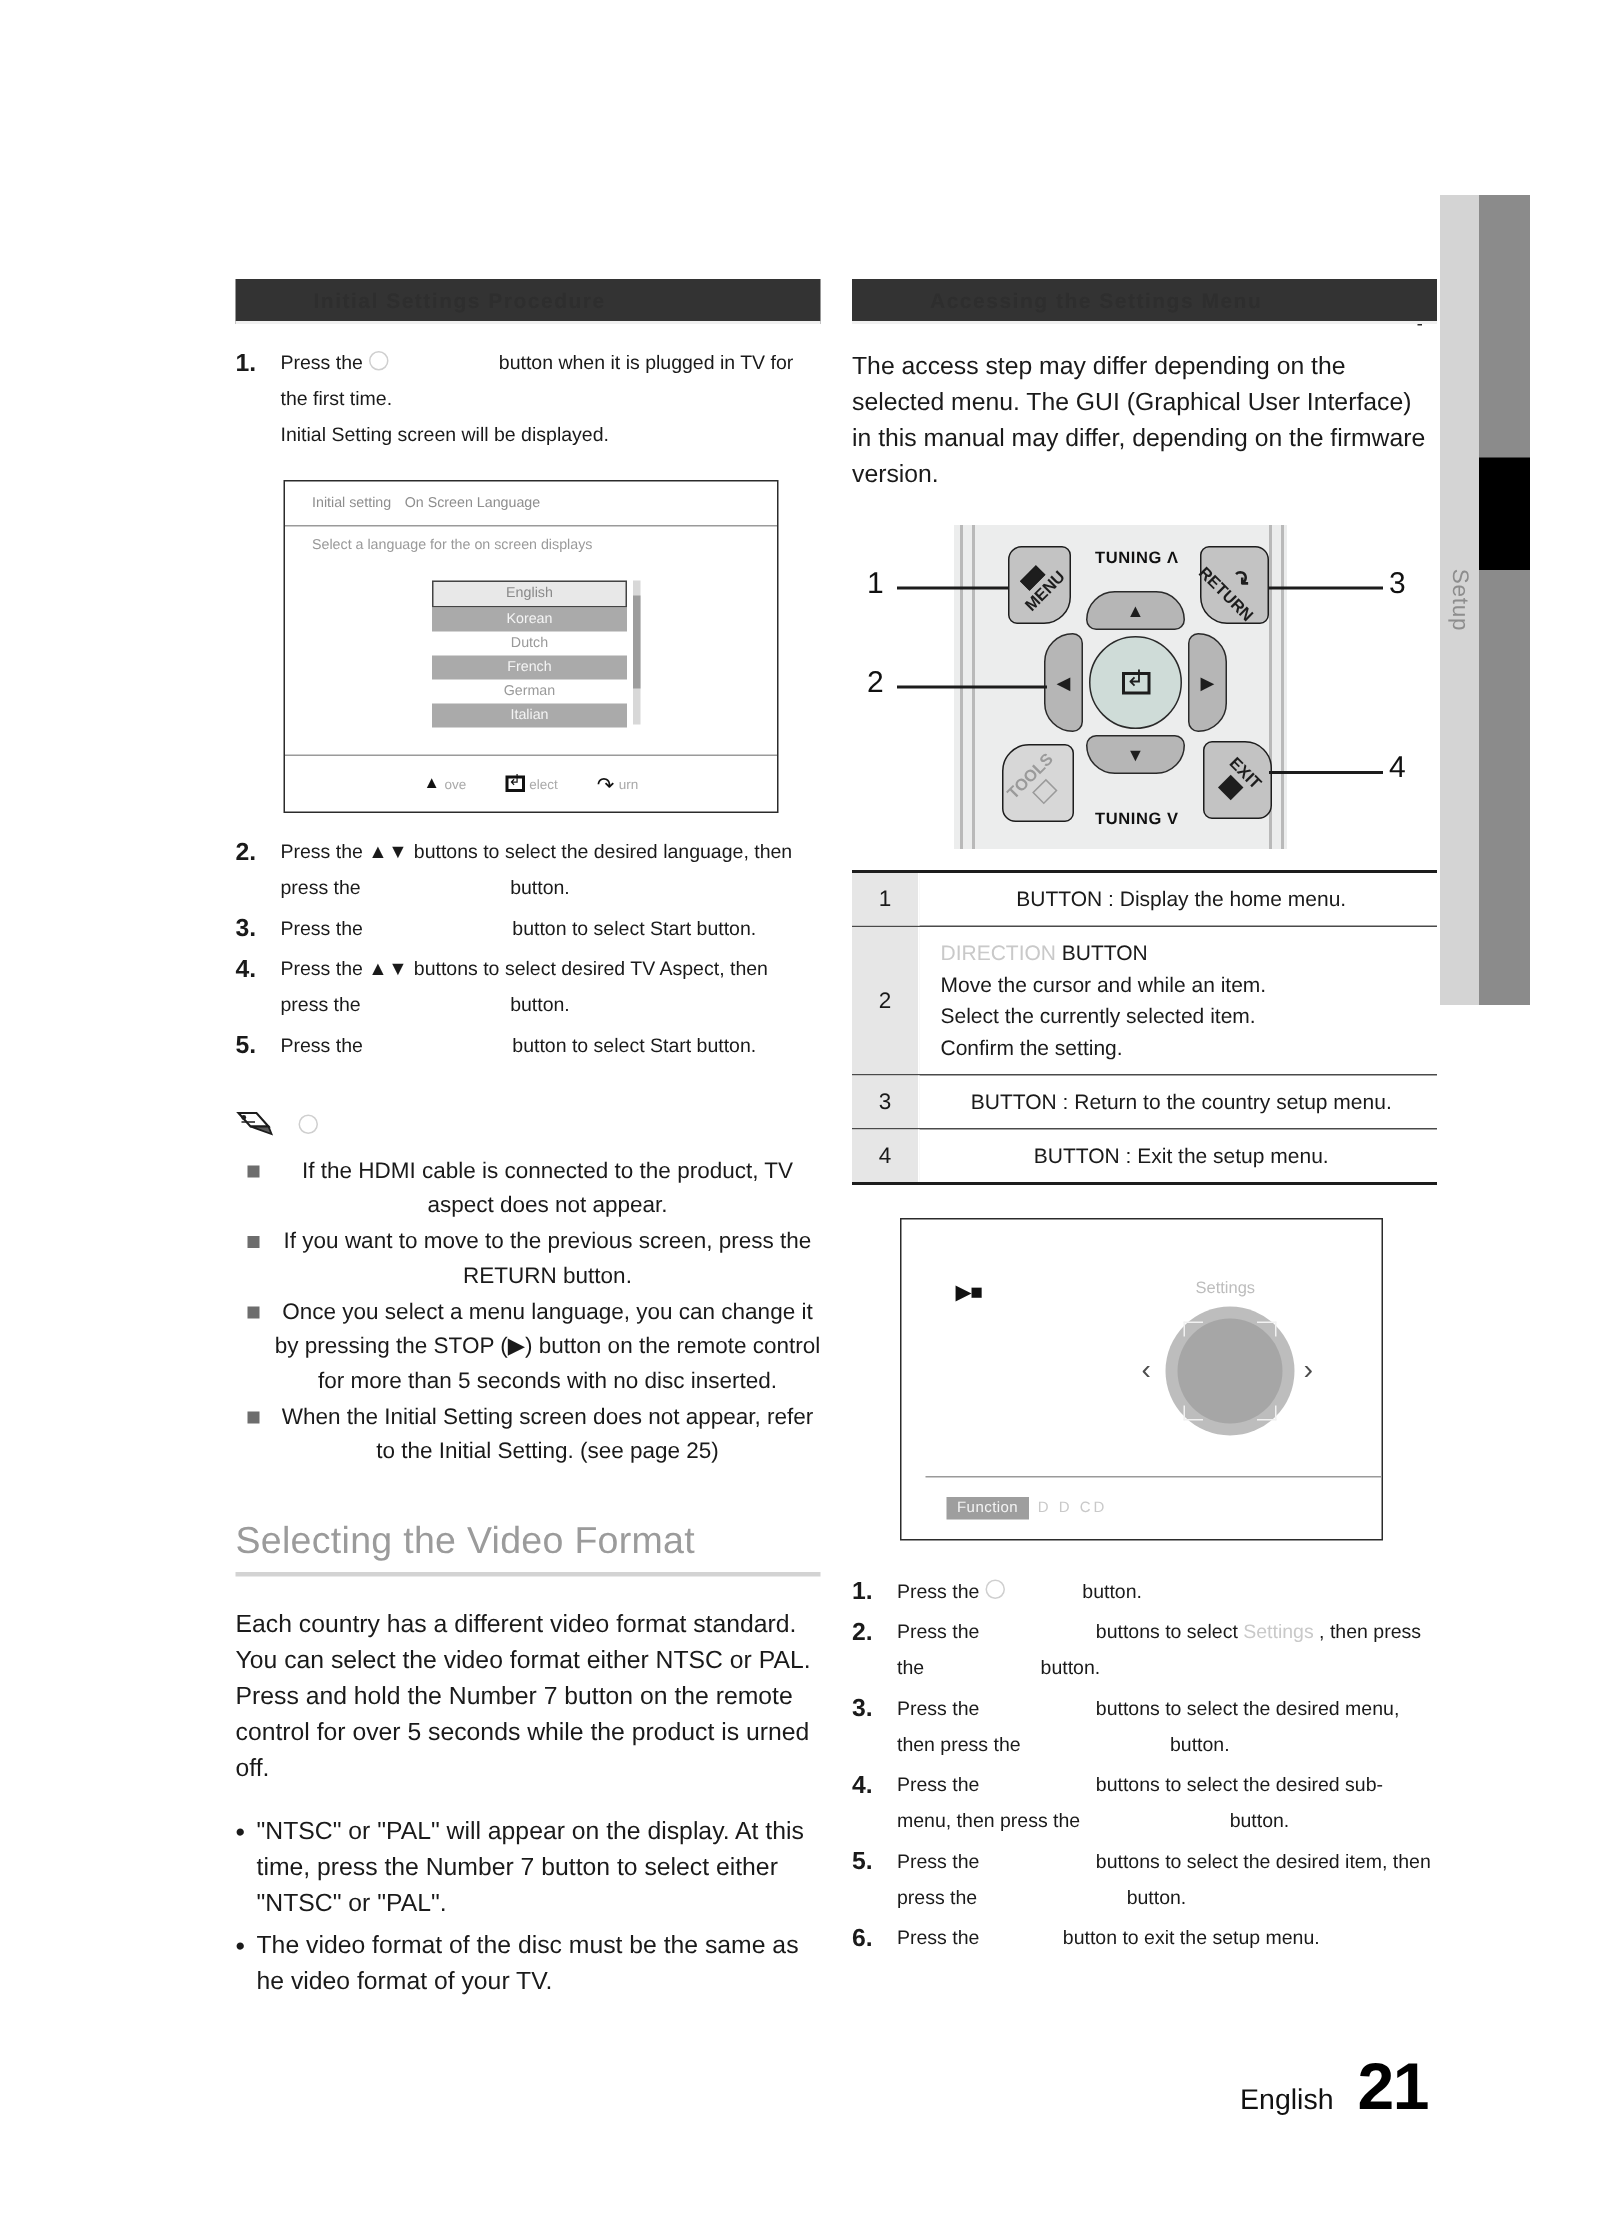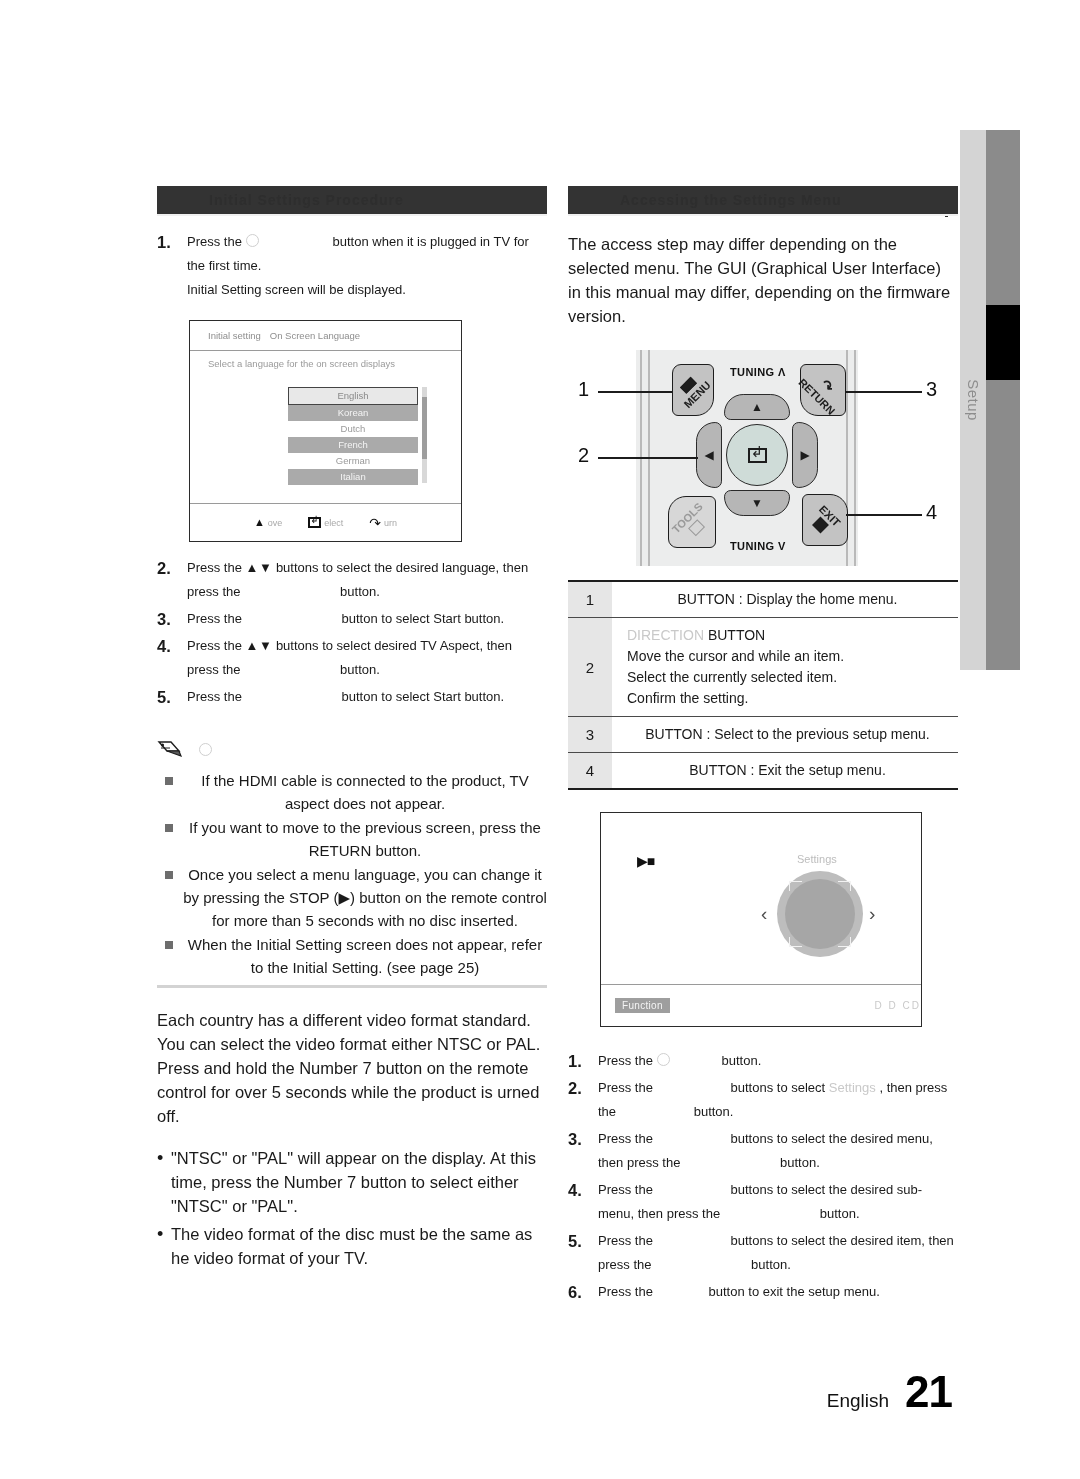--- a/index.html
+++ b/index.html
@@ -73,21 +73,21 @@
   .circle-ghost {
     display: inline-block; width: 13px; height: 13px;
     border: 1.4px solid #cfcfcf; border-radius: 50%;
     vertical-align: -1px;
   }
   .arrows { letter-spacing: .5px; }
 
   
   .tv-shot {
     position: relative;
-    width: 273px; height: 222px;
+    width: 330px; height: 222px;
     margin: 18px 0 0 32px;
     border: 1.6px solid #2b2b2b;
     background: #ffffff;
   }
   .tv-titlebar {
     height: 30px; border-bottom: 1.2px solid #9a9a9a;
     display:flex; align-items:center; padding-left: 18px;
     font-size: 9.5px; color: #8e8e8e; gap: 9px;
   }
   .tv-sub { padding: 7px 0 0 18px; font-size: 9.5px; color: #9a9a9a; }
@@ -238,23 +238,23 @@
   }
   .set-bracket { position:absolute; width:13px; height:10px; border:1.4px solid #f2f2f2; }
   .bk-tl { left:12px; top:10px; border-right:none; border-bottom:none; }
   .bk-tr { right:12px; top:10px; border-left:none; border-bottom:none; }
   .bk-bl { left:12px; bottom:10px; border-right:none; border-top:none; }
   .bk-br { right:12px; bottom:10px; border-left:none; border-top:none; }
   .set-arrow { position:absolute; font-size:19px; color:#4d4d4d; top:90px; }
   .set-arrow.l { left:160px; }
   .set-arrow.r { left:268px; }
   .set-footbar {
-    position:absolute; left:0; right:0; bottom:0; height:42px;
+    position:absolute; left:16px; right:0; bottom:0; height:42px;
     border-top:1.2px solid #9a9a9a;
-    display:flex; align-items:center; padding-left:14px; gap:6px;justify-content:space-between;
+    display:flex; align-items:center; padding-left:14px; gap:6px;
   }
   .set-fn {
     background:#9e9e9e; color:#f4f4f4; font-size:10px;
     padding:2px 7px; letter-spacing:.3px;
   }
   .set-fn-types { font-size:10px; color:#c9c9c9; letter-spacing:2px; }
 
   
   .footer {
     position:absolute; left:0; right:0; bottom:62px;
@@ -373,20 +373,21 @@
           </div>
           <div class="note-item">
             <div class="note-bullet">
               <i></i>
             </div>
             <div class="note-text">When the Initial Setting screen does not appear, refer to the Initial Setting. (see page 25)</div>
           </div>
         </div>
     </div>
 
+    <div class="h2">Selecting the Video Format</div>
     <div class="h2-rule"></div>
 
     <div class="para">Each country has a different video format standard. You can select the video format either NTSC or PAL. Press and hold the Number 7 button on the remote control for over 5 seconds while the product is urned off.</div>
 
     <div class="dots" id="video-bullets">
         <div class="dot-item">
           <div class="dot-b">•</div>
           <div class="dot-t">"NTSC" or "PAL" will appear on the display. At this time, press the Number 7 button to select either "NTSC" or "PAL".</div>
         </div>
         <div class="dot-item">
@@ -474,21 +475,21 @@
           <div class="btbl-c">
             <div class="btbl-head"><span class="ghost-m">DIRECTION   </span>    BUTTON</div>
             <div>Move the cursor and while an item.</div>
             <div>Select the currently selected item.</div>
             <div>Confirm the setting.</div>
           </div>
         </div>
         <div class="btbl-row">
           <div class="btbl-n">3</div>
           <div class="btbl-c">
-            <div style="text-align: center;">BUTTON : Select to the previous setup menu.</div>
+            <div style="text-align: center;">BUTTON : Return to the country setup menu.</div>
           </div>
         </div>
         <div class="btbl-row">
           <div class="btbl-n">4</div>
           <div class="btbl-c">
             <div style="text-align: center;">BUTTON : Exit the setup menu.</div>
           </div>
         </div>
       </div>
 

